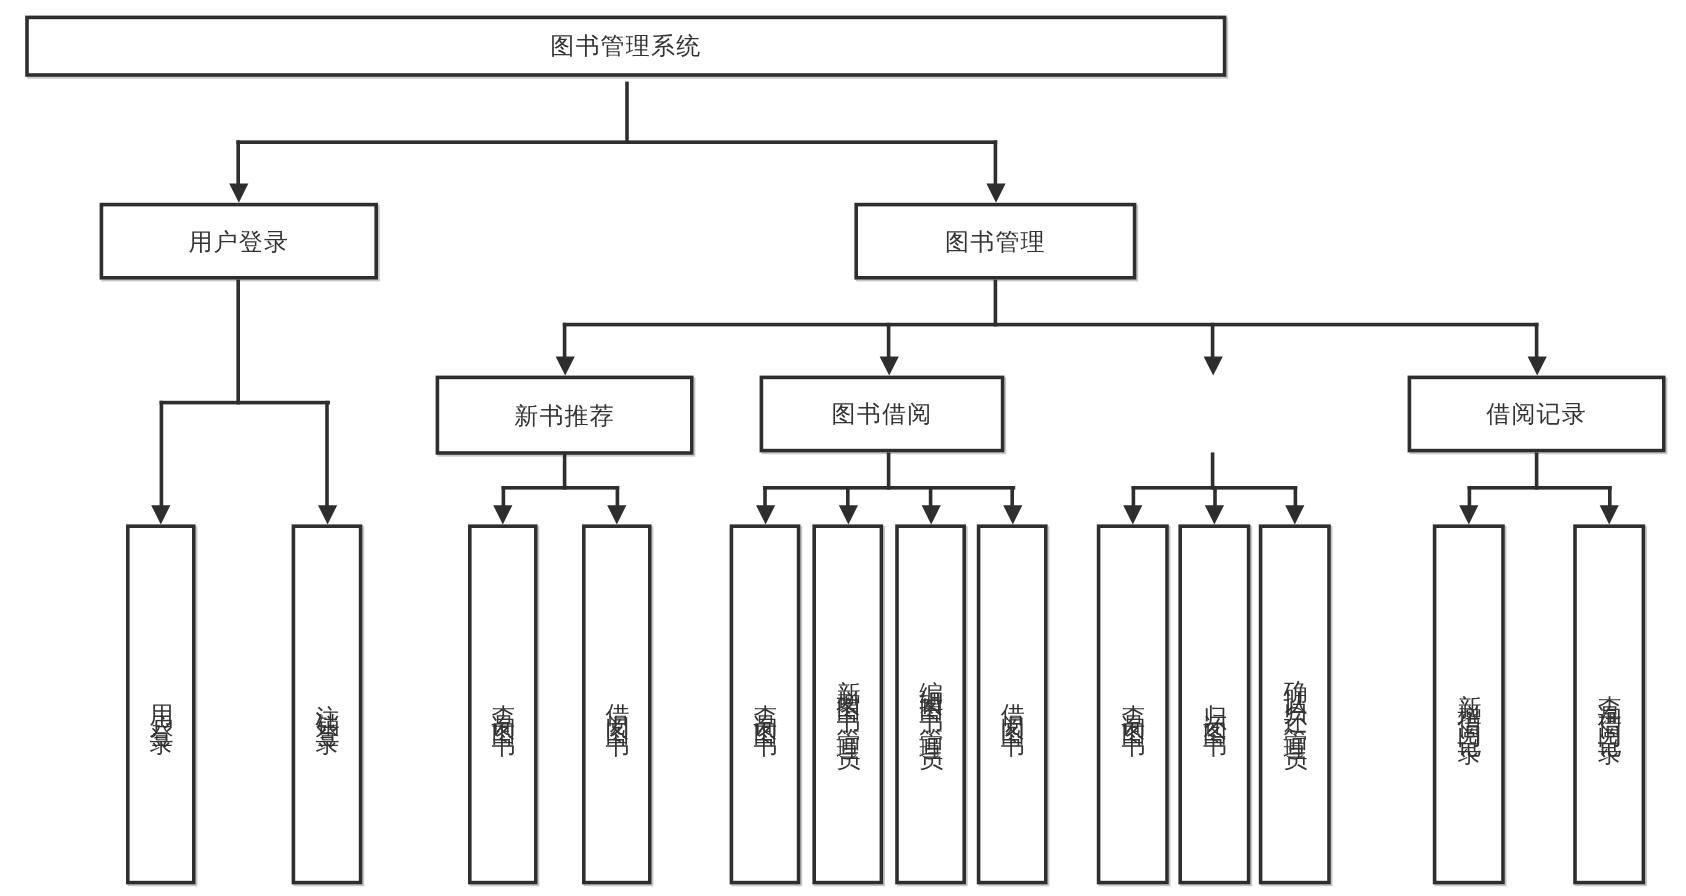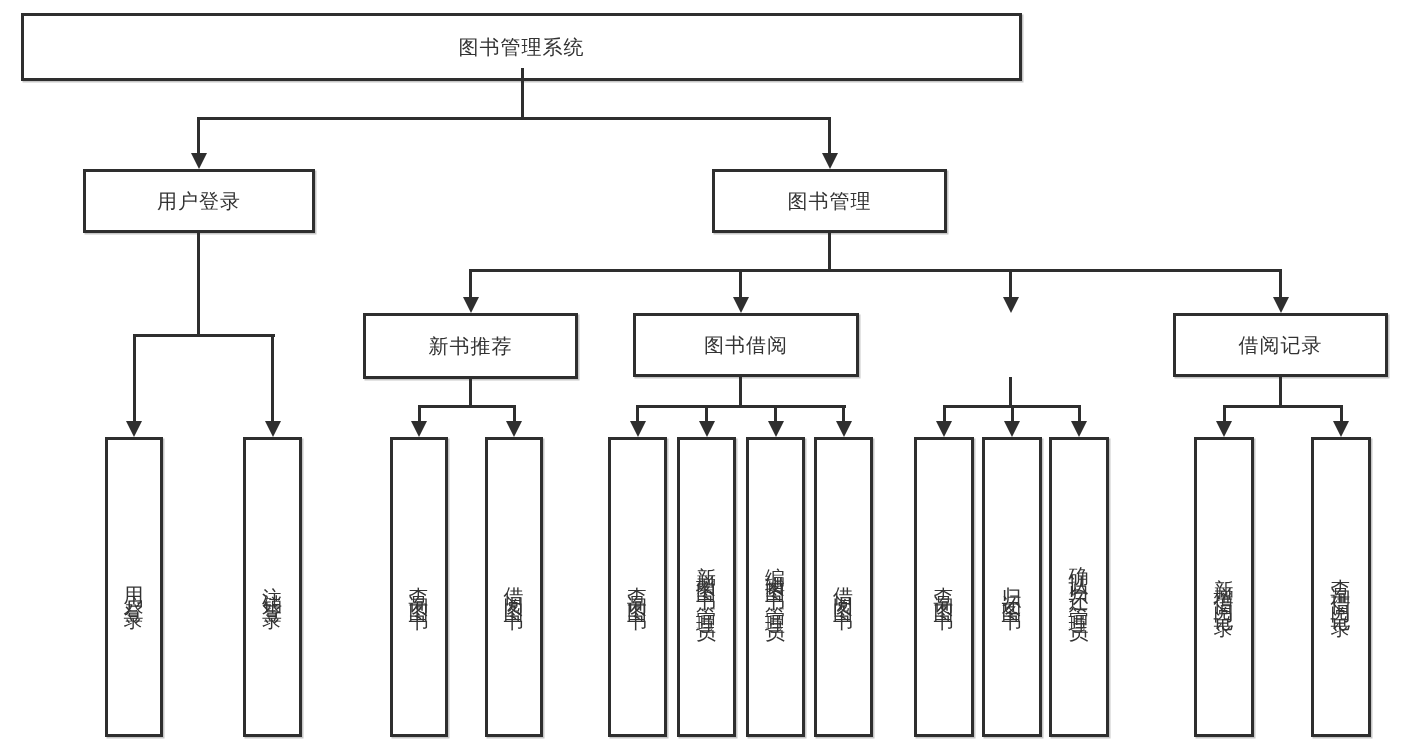--- a/index.html
+++ b/index.html
@@ -59,29 +59,29 @@
     mix-blend-mode: multiply;
     white-space: nowrap;
     z-index: 5;
   }
 </style>
 </head>
 <body>
 
 <div class="canvas">
 
-  <div class="box" style="left:21px;top:13px;width:1001px;height:68px">图书管理系统</div>
+  <div class="box" style="left:21px;top:13px;width:1001px;height:51px">图书管理系统</div>
 
   <div class="box" style="left:83px;top:169px;width:232px;height:64px">用户登录</div>
 
   <div class="box" style="left:712px;top:169px;width:235px;height:64px">图书管理</div>
 
   <div class="box" style="left:363px;top:313px;width:215px;height:66px">新书推荐</div>
 
-  <div class="box" style="left:633px;top:313px;width:226px;height:64px">图书借阅</div>
+  <div class="box" style="left:633px;top:313px;width:204px;height:64px">图书借阅</div>
 
 
   <div class="box" style="left:1173px;top:313px;width:215px;height:64px">借阅记录</div>
 
   <div class="box leaf" style="left:105px;top:437px;width:58px;height:300px">
     <span class="vtext">用户登录</span>
   </div>
   <div class="box leaf" style="left:243px;top:437px;width:59px;height:300px">
     <span class="vtext">注销登录</span>
   </div>

